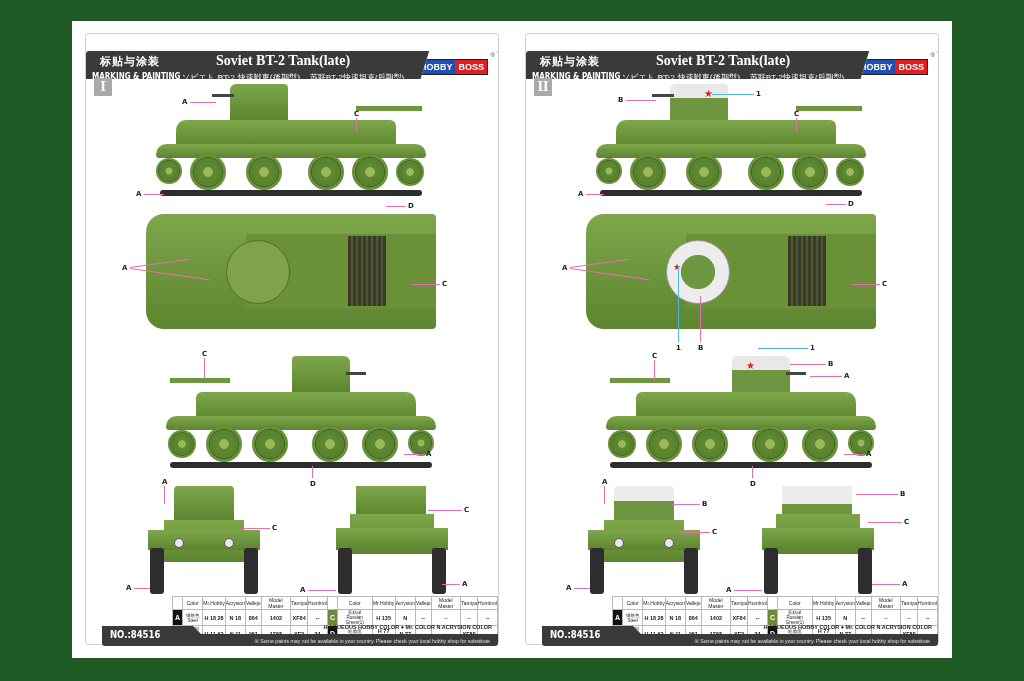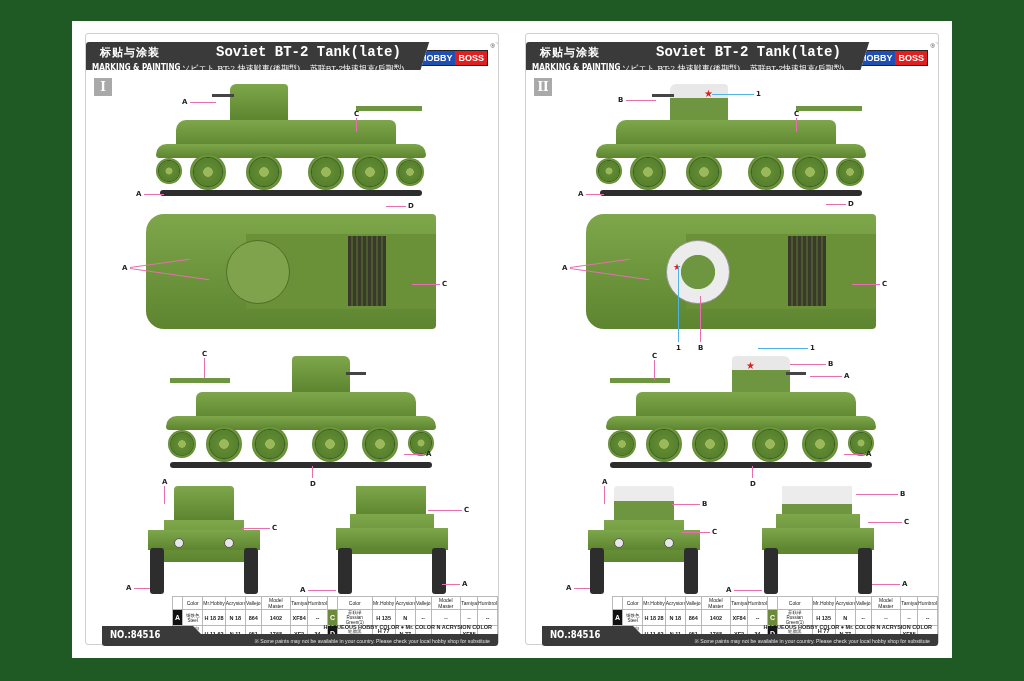--- a/index.html
+++ b/index.html
@@ -2,24 +2,24 @@
 <html><head>
 <meta charset="utf-8">
 <style>
   * { box-sizing: border-box; margin: 0; padding: 0; }
   html, body { width: 1024px; height: 681px; overflow: hidden; }
   body { background: #1f5a25; font-family: "Liberation Sans", sans-serif; position: relative; }
   .sheet { position: absolute; top: 21px; left: 72px; width: 880px; height: 637px; background: #ffffff; }
   .page { position: absolute; top: 12px; width: 414px; height: 612px; background: #fff; border: 1px solid #cfcfcf; border-radius: 3px; }
   .page.left { left: 13px; }
   .page.right { left: 453px; }
-  .hdr { position: absolute; top: 8px; left: 0; right: 0; height: 28px; background: #3a3a3a; border-radius: 3px 3px 0 0; color: #fff; padding-left: 32px; }
+  .hdr { position: absolute; top: 17px; left: 0; right: 0; height: 28px; background: #3a3a3a; border-radius: 3px 3px 0 0; color: #fff; padding-left: 32px; }
   .hdr .cn { position: absolute; left: 14px; top: 3px; font-size: 11px; font-weight: bold; letter-spacing: 1px; }
   .hdr .en { position: absolute; left: 6px; top: 20px; font-size: 8.5px; font-weight: bold; font-family: "DejaVu Sans", sans-serif; transform: scaleX(0.85); transform-origin: left; }
-  .hdr .title { position: absolute; left: 130px; top: 2px; font-family: Liberation Mono, monospace; font-weight: bold; font-size: 14px; }
+  .hdr .title { position: absolute; left: 130px; top: 2px; font-family: Liberation Serif, serif; font-weight: bold; font-size: 14px; }
   .hdr .sub-jp { position: absolute; left: 96px; top: 21px; font-size: 8px; font-family: "DejaVu Serif", serif; }
   .hdr .sub-cn { position: absolute; left: 224px; top: 21px; font-size: 8px; }
   .logo-box { position: absolute; right: 0; top: 0; width: 80px; height: 36px; background: #fff; border-radius: 0 3px 0 0; clip-path: polygon(14% 0, 100% 0, 100% 100%, 0 100%); }
   .logo { position: absolute; right: 10px; top: 8px; display: flex; font-size: 9px; font-weight: bold; border: 1px solid #222; }
   .logo .hb { background: #1f4fb3; color: #fff; padding: 2px 3px; }
   .logo .bs { background: #e02020; color: #fff; padding: 2px 3px; }
   .logo-reg { position: absolute; right: 3px; top: 1px; font-size: 6px; color: #333; }
   .roman { position: absolute; left: 8px; top: 44px; width: 18px; height: 18px; background: #a9a9a9; color: #fff; font-family: "DejaVu Serif", serif; font-weight: bold; font-size: 12px; text-align: center; line-height: 18px; }
   .callout { position: absolute; font-size: 7px; font-weight: bold; color: #222; font-family: "DejaVu Sans", sans-serif; }
   .leader { position: absolute; height: 1px; background: #e66fb0; }

